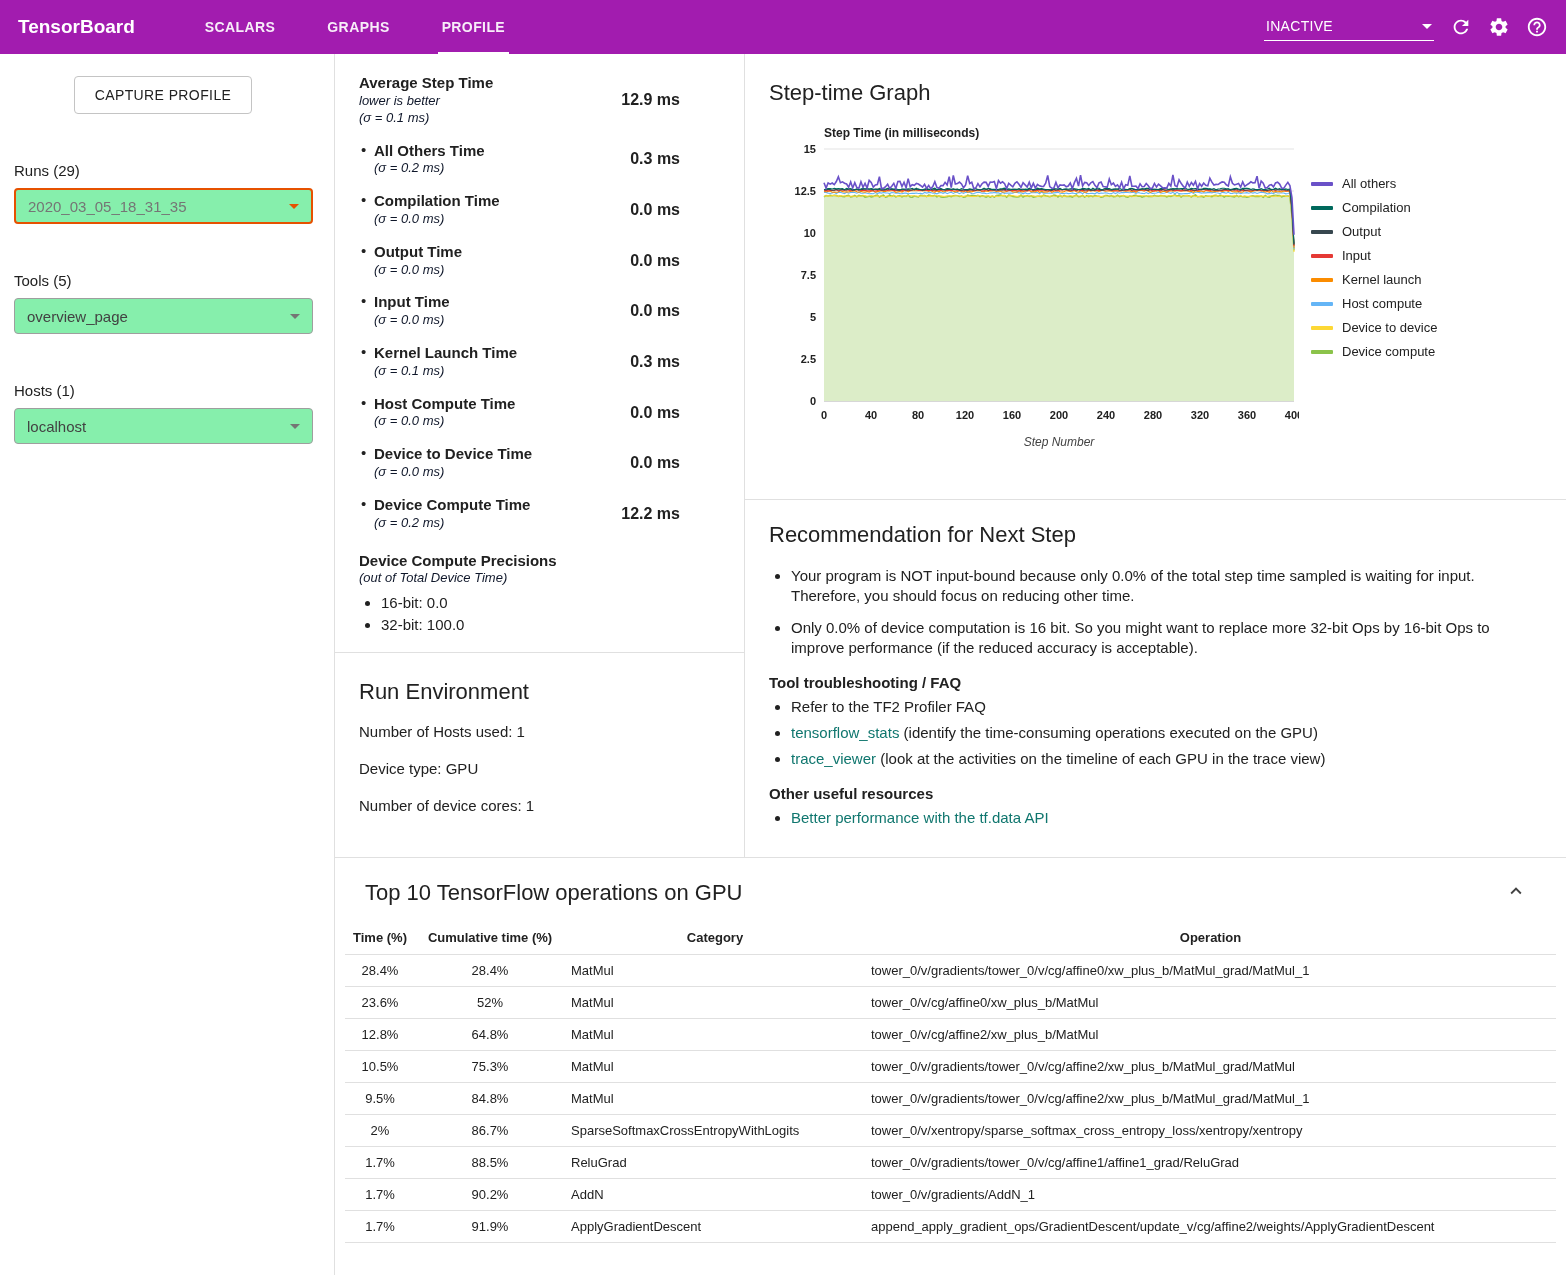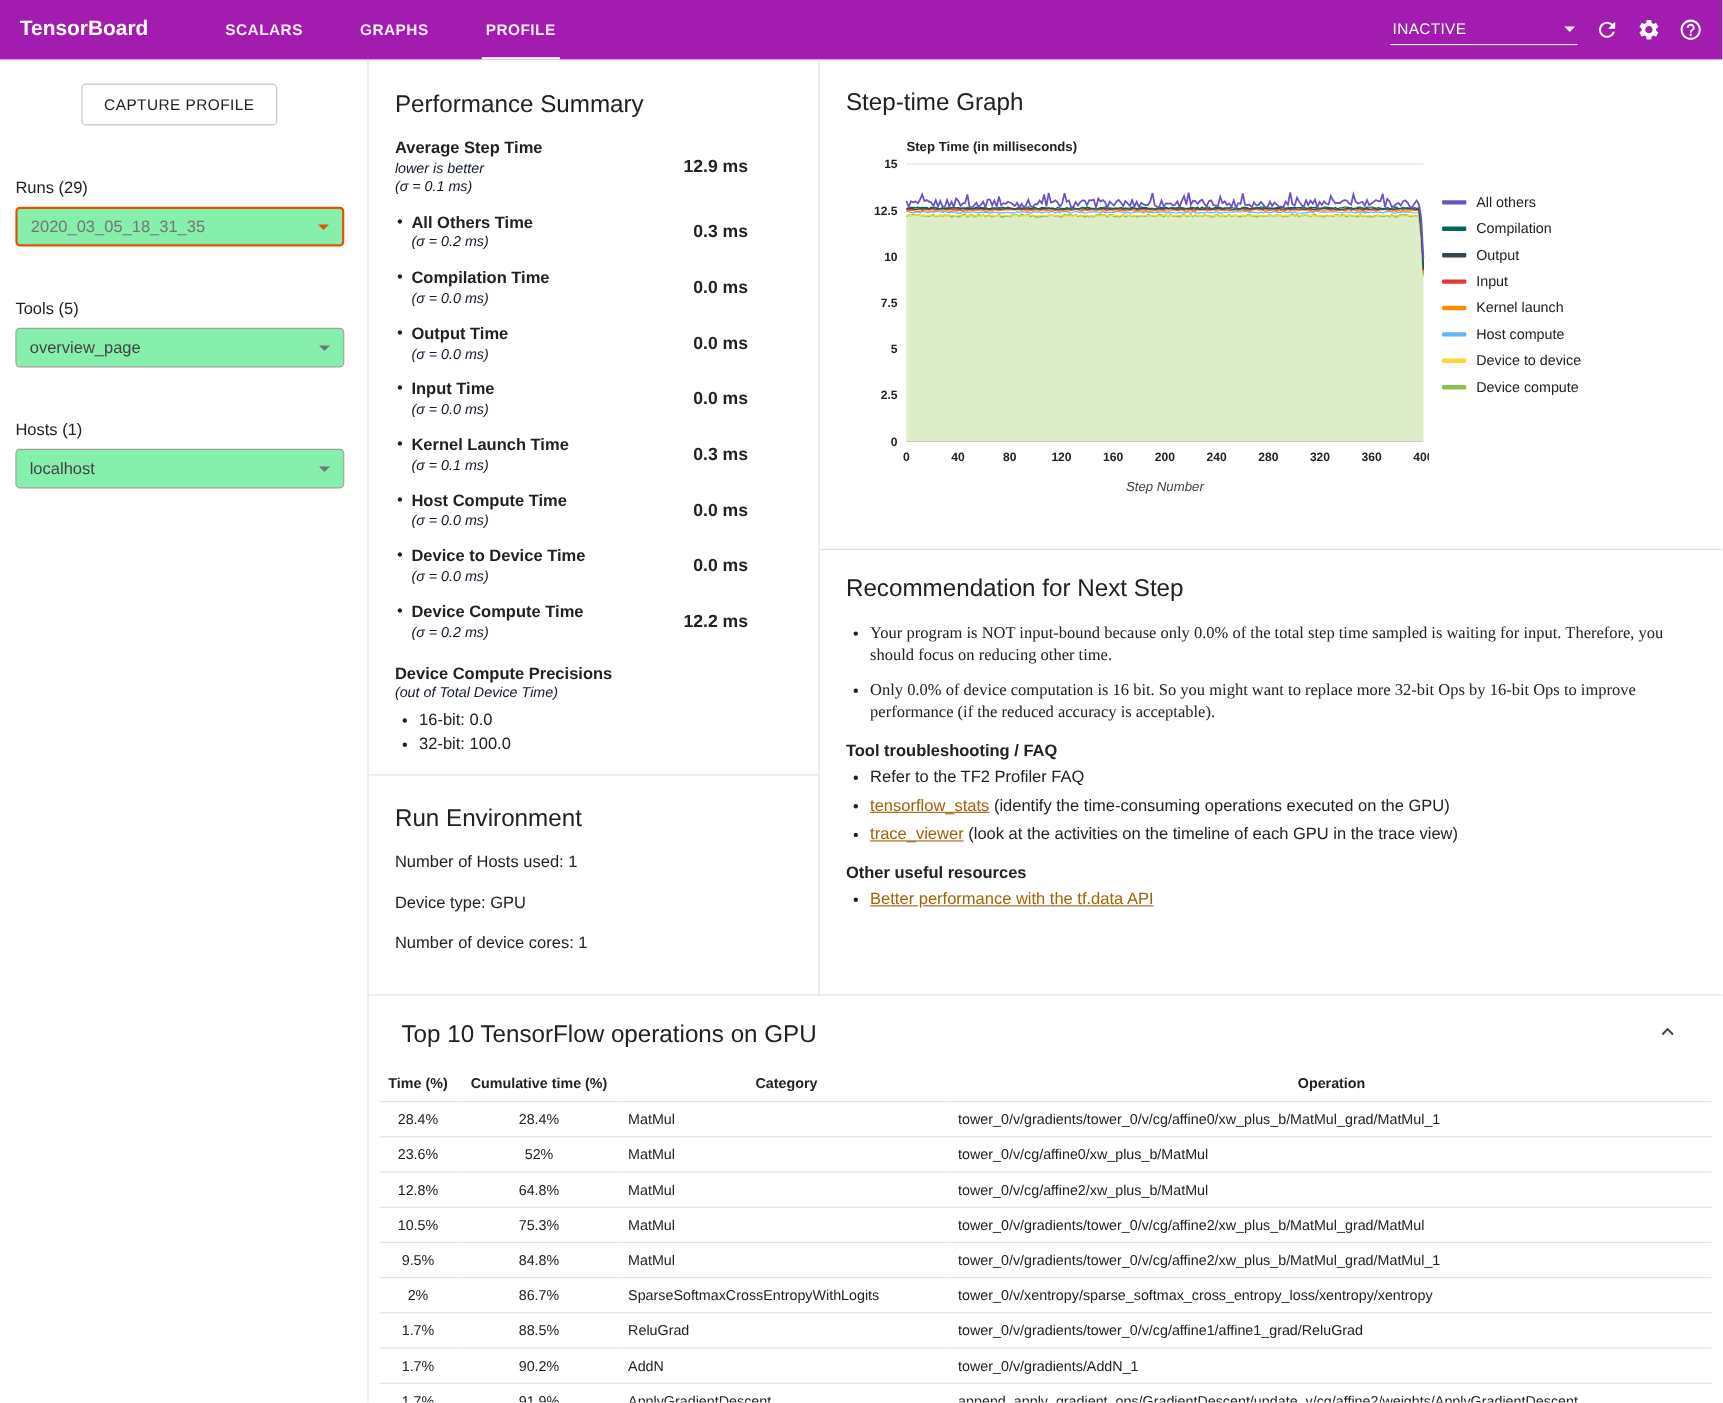--- a/index.html
+++ b/index.html
@@ -76,24 +76,24 @@
   
   .env-line { font-size:15px; margin-bottom:20px; }
 
   
   .chart-wrap { display:flex; margin-left:10px; }
   .legend { margin-left:12px; margin-top:52px; }
   .legend-item { display:flex; align-items:center; gap:9px; margin-bottom:9px; font-size:13px; color:#212121; }
   .swatch { width:22px; height:4px; border-radius:1px; flex-shrink:0; }
 
   
-  .reco-list { margin:4px 0 0 22px; padding:0; max-width:775px;font-family:Liberation Serif, serif; }
+  .reco-list { margin:4px 0 0 22px; padding:0; max-width:775px; }
   .reco-list li { font-size:15px; line-height:1.35; margin-bottom:11px; }
   .sub-h { font-weight:700; font-size:15px; margin:16px 0 5px 0; }
-  .link { color:#a16207; text-decoration:underline; cursor:pointer; }
+  .link { color:#0f766e; cursor:pointer; }
   .plain-list { margin:2px 0 0 22px; padding:0; }
   .plain-list li { font-size:15px; line-height:1.4; margin-bottom:5px; }
 
   
   .top-ops { padding:18px 10px 0 10px; }
   .top-ops-head { display:flex; align-items:center; justify-content:space-between; padding:0 25px 0 20px; }
   .collapse-btn { background:none; border:none; cursor:pointer; padding:4px; }
   .collapse-btn svg { width:22px; height:22px; fill:#424242; }
   table.ops { width:100%; border-collapse:collapse; margin-top:12px; font-size:13px; }
   table.ops th { font-weight:700; text-align:center; padding:9px 6px; border-bottom:1px solid #e0e0e0; color:#212121; white-space:nowrap; }
@@ -157,21 +157,20 @@
       <span>localhost</span>
       <span class="caret-down"></span>
     </div>
   </div>
 
   <div class="main">
     <div class="main-top">
 
       <div class="col-left">
         <div class="perf-panel">
-          <div class="h-title">Performance Summary</div>
 
           <div class="ps-row">
             <div>
               <div class="lbl">Average Step Time</div>
               <div class="note">lower is better</div>
               <div class="note">(σ = 0.1 ms)</div>
             </div>
             <div class="val">12.9 ms</div>
           </div>
 

